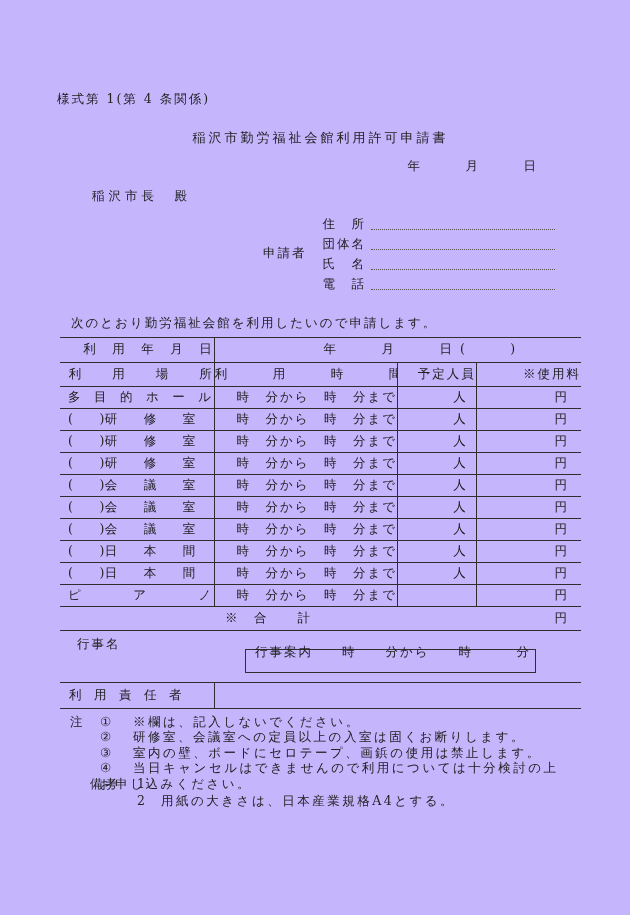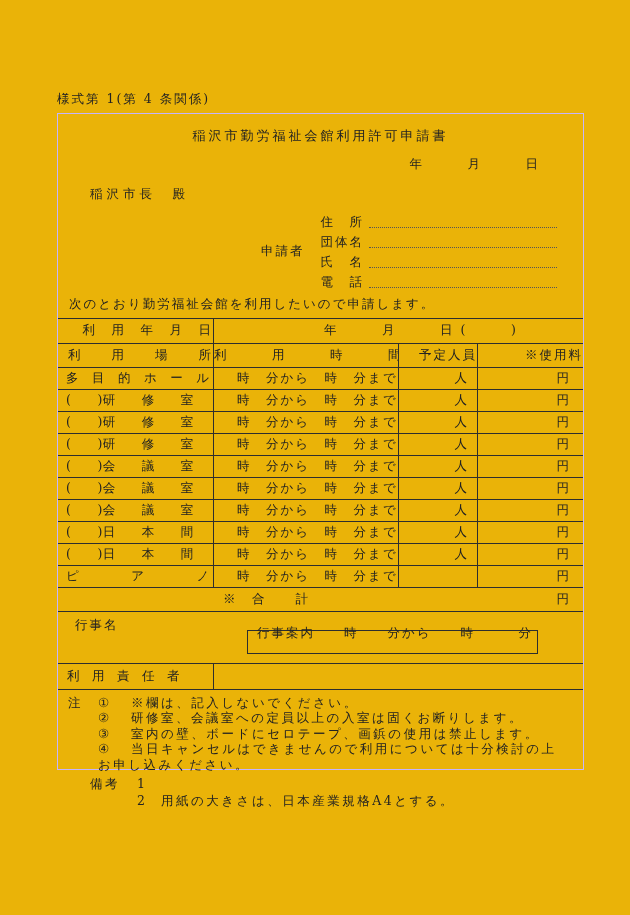--- a/index.html
+++ b/index.html
@@ -1,36 +1,36 @@
 <!DOCTYPE html>
 <html><head>
 <meta charset="utf-8">
 <style>
   * { margin:0; padding:0; box-sizing:border-box; }
   html,body { background:#ffffff; }
   .page {
     position:relative;
     width:630px; height:915px;
-    background:#eab308;
+    background:#c4b5fd;
     color:#222222;
     font-family:"DejaVu Serif","Liberation Serif",serif;
     font-size:12.5px;
     letter-spacing:2px;
     overflow:hidden;
   }
 
   .form-label {
     position:absolute; left:57px; top:91px;
     font-size:12.5px; white-space:nowrap;
   }
 
   .form-box {
     position:absolute; left:57px; top:113px;
     width:527px; height:657px;
-    border:1px solid #c4b5fd;
+    border:3px solid #c4b5fd;
     display:flex; flex-direction:column;
   }
 
   .title {
     margin-top:13px; text-align:center;
     font-size:13px; letter-spacing:3px; white-space:nowrap;
   }
   .date-line {
     margin-top:11px; text-align:right; padding-right:43px;
     white-space:nowrap;
@@ -47,21 +47,21 @@
   .applicant-label { white-space:nowrap; margin-right:16px; }
   .applicant-fields { flex:1; }
   .field-line { display:flex; align-items:flex-end; height:20px; }
   .field-label { width:44px; white-space:nowrap; flex:none; }
   .dots {
     flex:1; height:0;
     border-bottom:1px dotted #555;
     margin:0 0 3px 4px;
   }
 
-  .intro { margin-top:5px; padding-left:11px; white-space:nowrap; }
+  .intro { margin-top:22px; padding-left:11px; white-space:nowrap; }
 
   .table-wrap {
     margin-top:5px; flex:1;
     border-top:1px solid #2e2e2e;
     display:flex; flex-direction:column;
   }
   table {
     width:100%; flex:1;
     border-collapse:collapse; border-style:hidden;
     table-layout:fixed;

